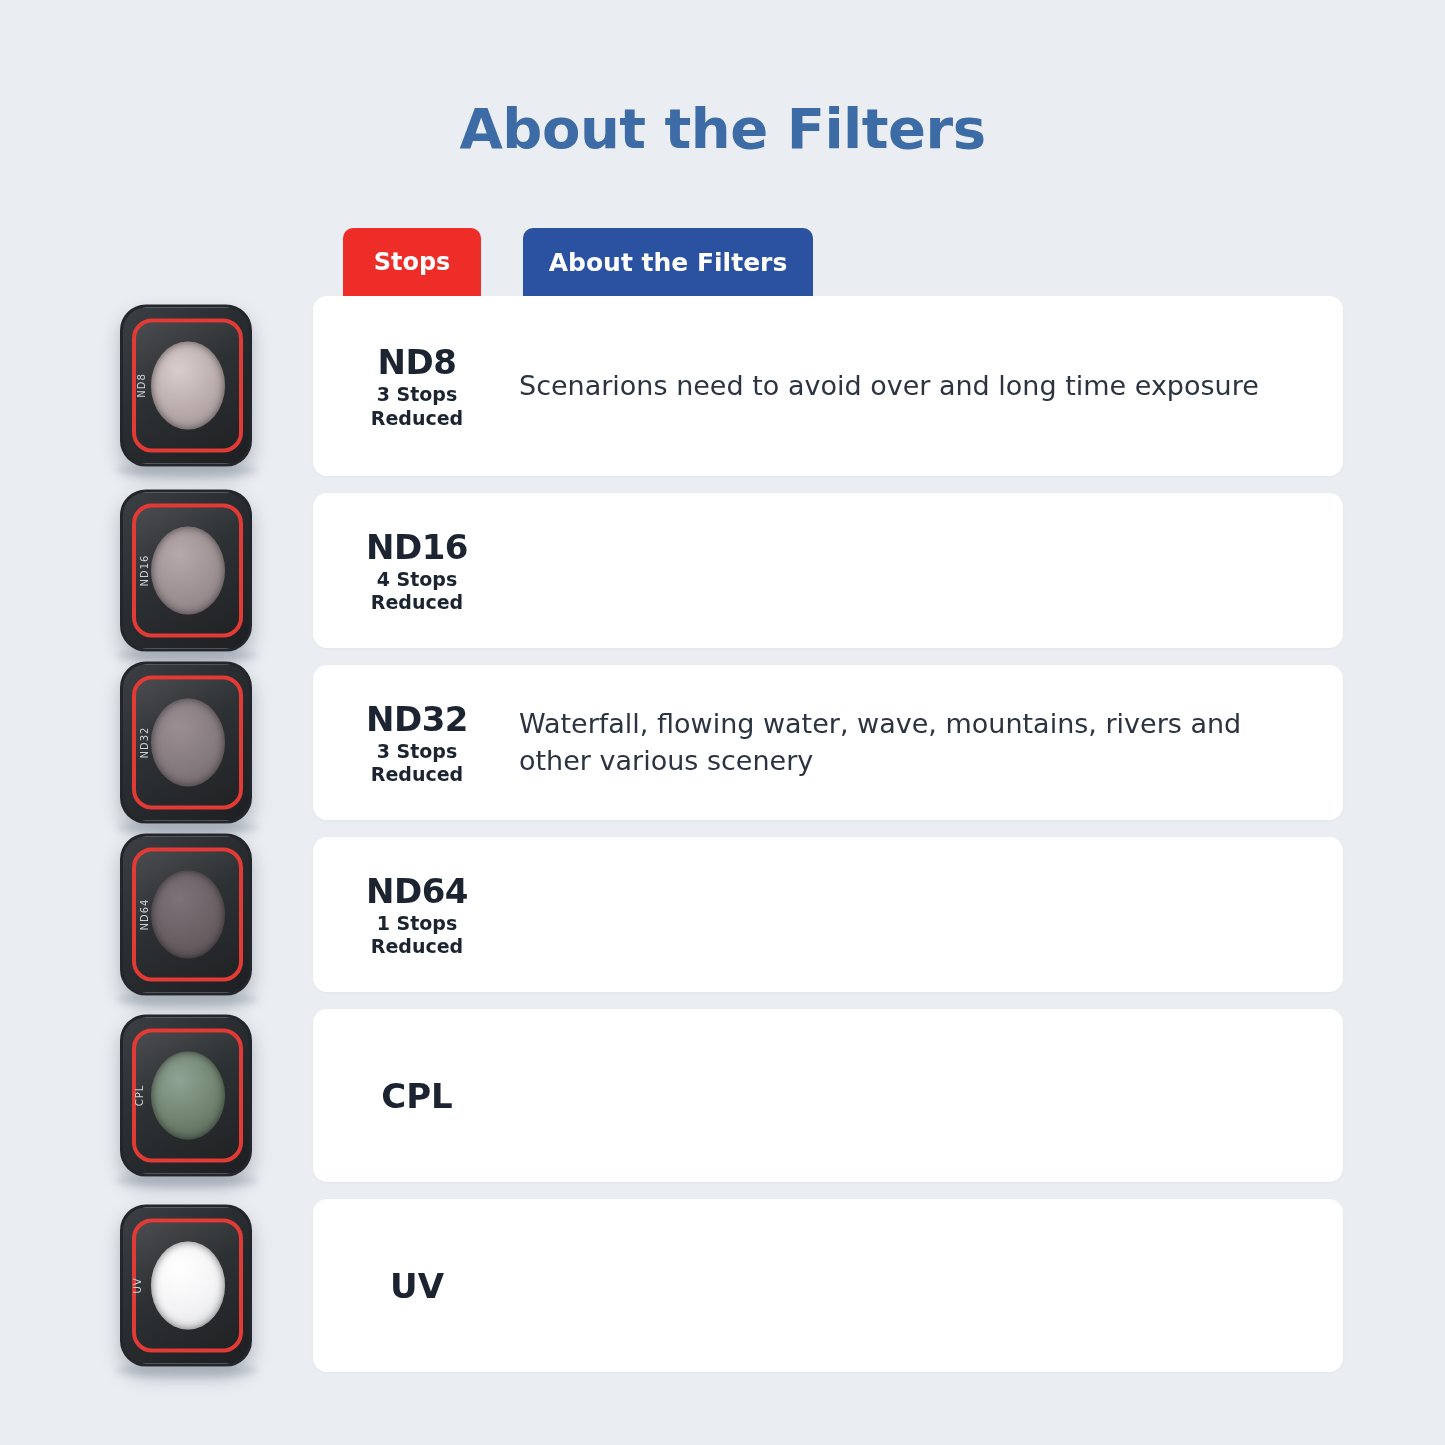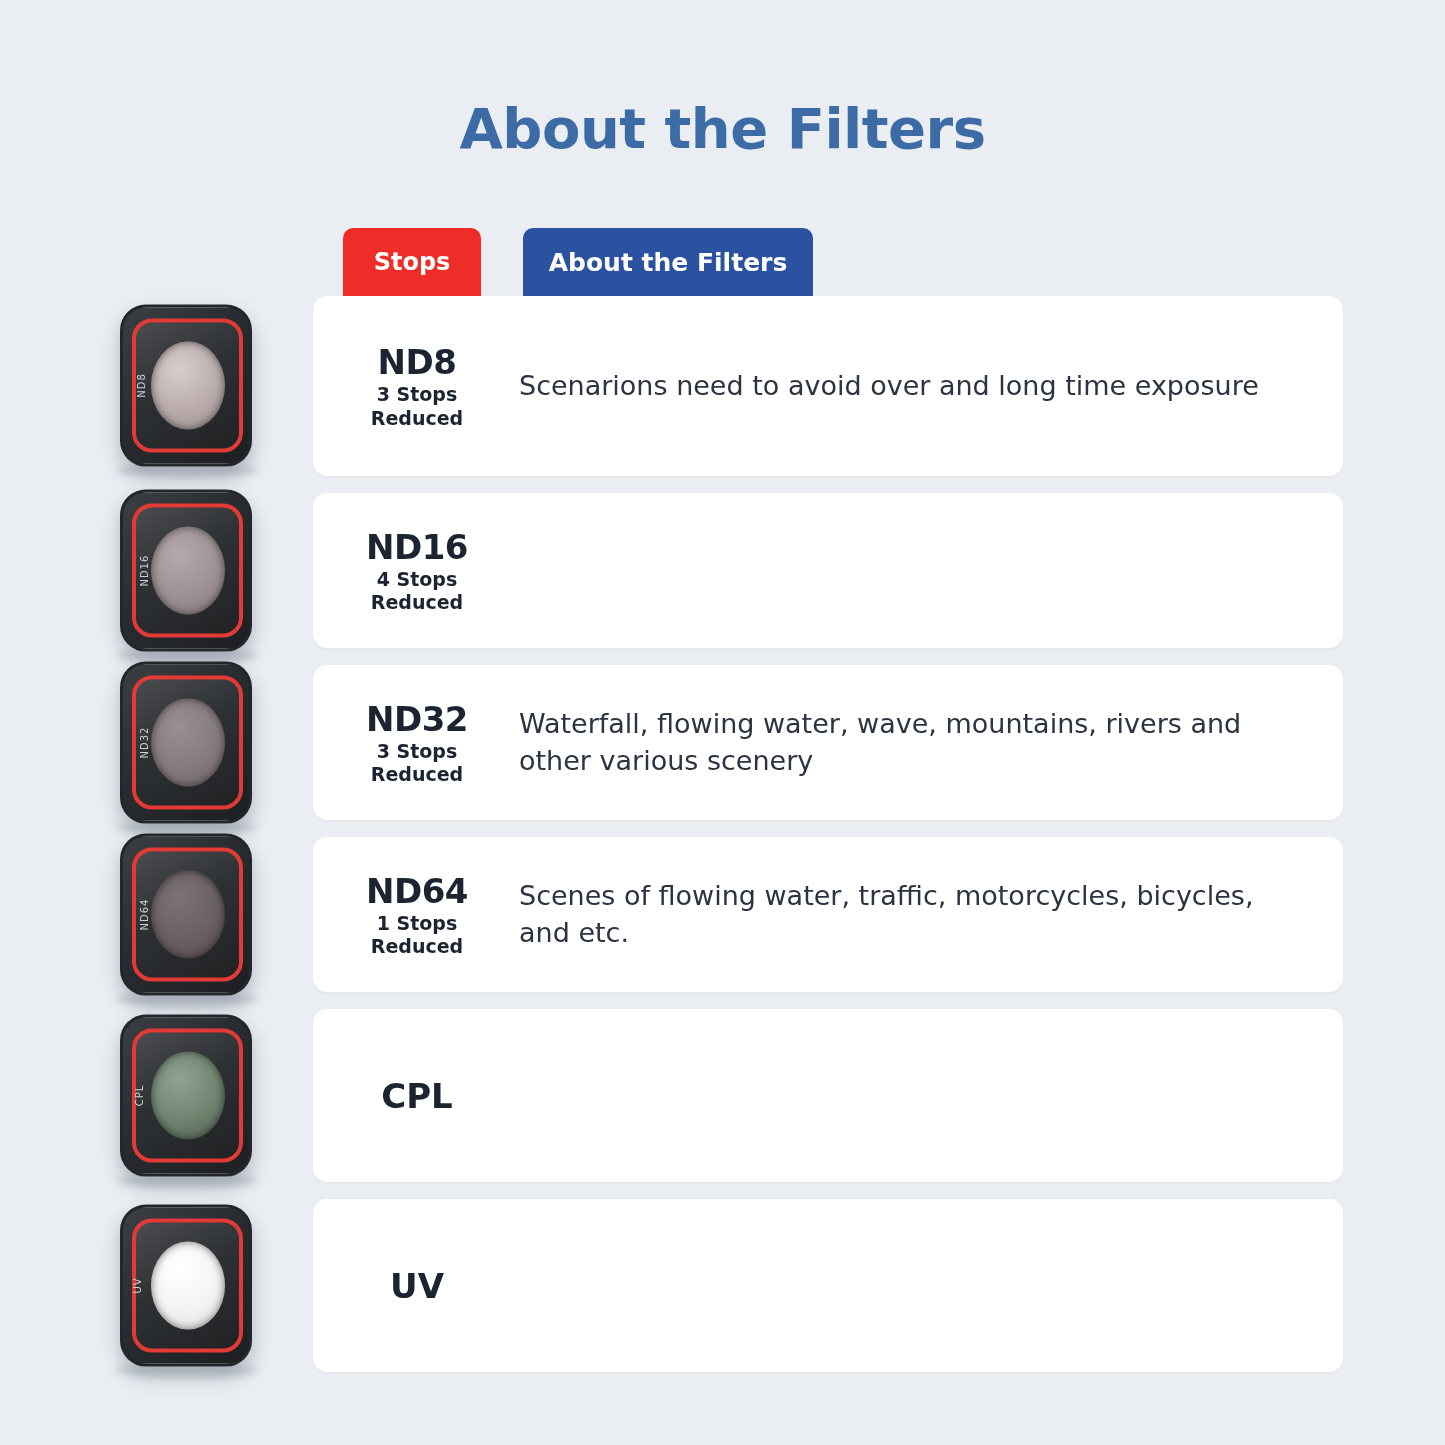--- a/index.html
+++ b/index.html
@@ -252,21 +252,20 @@
           <div class="filter-glass glass-nd64"></div>
         </div>
         <div class="filter-label">ND64</div>
       </div>
     </div>
     <div class="stops-cell">
       <div class="stops-name">ND64</div>
       <div class="stops-sub">1 Stops</div>
       <div class="stops-sub">Reduced</div>
     </div>
-    <div class="desc-cell">Scenes of flowing water, traffic, motorcycles, bicycles, and etc.</div>
   </div>
 
   <div class="row row-h-173">
     <div class="filter-img">
       <div class="filter-shadow"></div>
       <div class="filter-body">
         <div class="filter-ring">
           <div class="filter-glass glass-cpl"></div>
         </div>
         <div class="filter-label">CPL</div>

